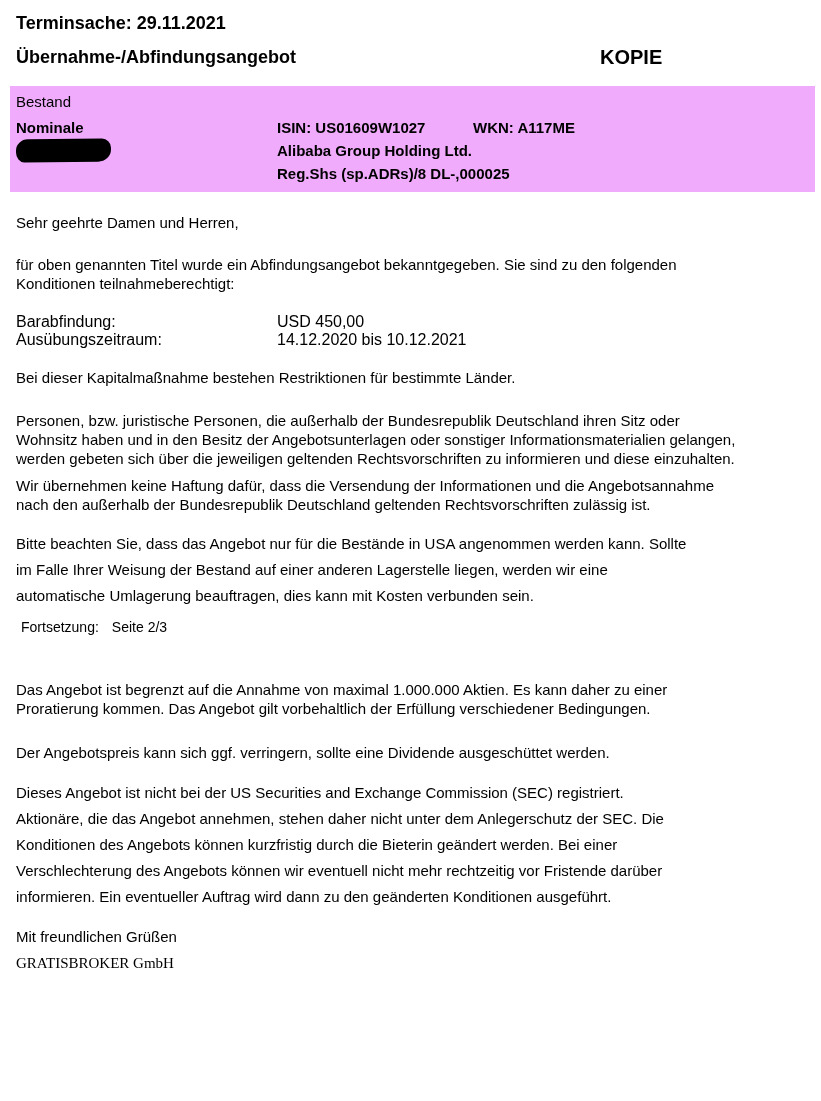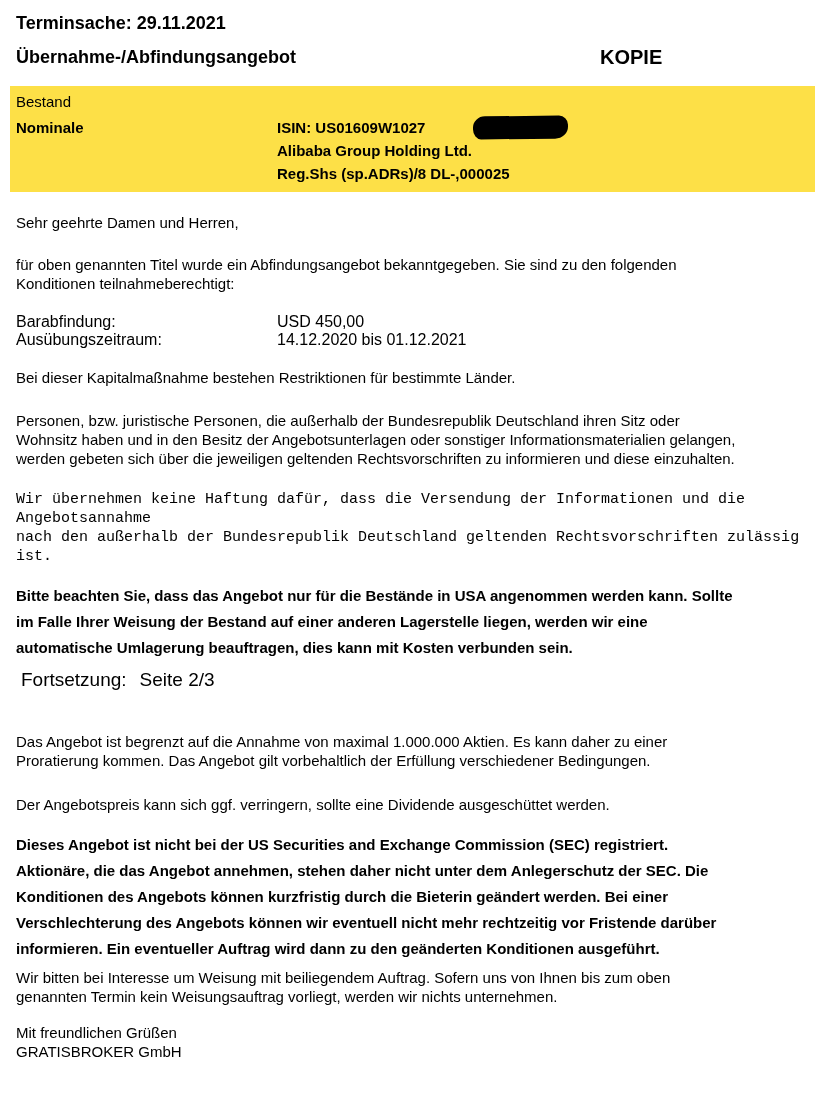--- a/index.html
+++ b/index.html
@@ -31,21 +31,21 @@
   .kopie {
     position: absolute; left: 584px; top: 0;
     font-size: 20px; font-weight: 700;
   }
 
   
   .position-box {
     margin-top: 18px;
     margin-left: -6px;
     width: 805px;
-    background: #fde047;
+    background: #f0abfc;
     padding: 4px 0 7px 6px;
     font-size: 15px;
   }
   .bestand-row { line-height: 23px; margin-bottom: 3px; font-weight: 400; }
   .pos-grid {
     display: grid;
     grid-template-columns: 261px 196px auto;
     line-height: 23px;
   }
   .pos-grid .b { font-weight: 700; }
@@ -64,76 +64,77 @@
 
   .conditions {
     margin-top: 20px;
     display: grid;
     grid-template-columns: 261px auto;
     font-size: 16px; line-height: 18px;
   }
 
   .p-bei { margin-top: 19px; }
   .p-personen { margin-top: 24px; }
-  .p-haftung { margin-top: 22px; font-family: Liberation Mono, monospace; }
+  .p-haftung { margin-top: 8px; }
   .p-unterstellen { margin-top: 20px; }
   .p-bitte { margin-top: 17px; }
-  .bold-para { font-weight: 700; line-height: 26px; }
+  .bold-para { font-weight: 400; line-height: 26px; }
 
   .continuation {
     margin-top: 9px;
     padding-left: 5px;
-    font-size: 19px; line-height: 19px;
+    font-size: 14px; line-height: 19px;
   }
   .continuation .cont-page { margin-left: 13px; }
 
   .p-begrenzt { margin-top: 43px; }
   .p-preis { margin-top: 25px; }
   .p-sec { margin-top: 18px; }
   .p-weisung { margin-top: 6px; }
   .closing { margin-top: 17px; }
-  .signature { margin-top: 0; }
+  .signature { margin-top: 8px; font-family: Liberation Serif, serif; }
 </style>
 </head>
 <body>
 
 <div class="page">
 
   <div class="terminsache">Terminsache: 29.11.2021</div>
   <div class="title-row">
     <span class="doc-title">Übernahme-/Abfindungsangebot</span>
     <span class="kopie">KOPIE</span>
   </div>
 
   <div class="position-box">
     <div class="bestand-row">Bestand</div>
     <div class="pos-grid">
       <div class="b">Nominale</div>
       <div class="b">ISIN: US01609W1027</div>
+      <div class="b">WKN: A117ME</div>
 
       <div>
         <div class="redaction"></div>
       </div>
       <div class="b span2">Alibaba Group Holding Ltd.</div>
 
       <div></div>
       <div class="b span2">Reg.Shs (sp.ADRs)/8 DL-,000025</div>
     </div>
   </div>
 
   <p class="body-text salutation">Sehr geehrte Damen und Herren,</p>
 
   <p class="body-text intro">für oben genannten Titel wurde ein Abfindungsangebot bekanntgegeben. Sie sind zu den folgenden
 Konditionen teilnahmeberechtigt:</p>
 
   <div class="conditions">
     <div>Barabfindung:</div>
     <div>USD 450,00</div>
     <div>Ausübungszeitraum:</div>
-    <div>14.12.2020 bis 01.12.2021</div>
+    <div>14.12.2020 bis 10.12.2021</div>
   </div>
 
   <p class="body-text p-bei">Bei dieser Kapitalmaßnahme bestehen Restriktionen für bestimmte Länder.</p>
 
   <p class="body-text p-personen">Personen, bzw. juristische Personen, die außerhalb der Bundesrepublik Deutschland ihren Sitz oder
 Wohnsitz haben und in den Besitz der Angebotsunterlagen oder sonstiger Informationsmaterialien gelangen,
 werden gebeten sich über die jeweiligen geltenden Rechtsvorschriften zu informieren und diese einzuhalten.</p>
 
   <p class="body-text p-haftung">Wir übernehmen keine Haftung dafür, dass die Versendung der Informationen und die Angebotsannahme
 nach den außerhalb der Bundesrepublik Deutschland geltenden Rechtsvorschriften zulässig ist.</p>
@@ -151,20 +152,18 @@
 Proratierung kommen. Das Angebot gilt vorbehaltlich der Erfüllung verschiedener Bedingungen.</p>
 
   <p class="body-text p-preis">Der Angebotspreis kann sich ggf. verringern, sollte eine Dividende ausgeschüttet werden.</p>
 
   <p class="body-text bold-para p-sec">Dieses Angebot ist nicht bei der US Securities and Exchange Commission (SEC) registriert.
 Aktionäre, die das Angebot annehmen, stehen daher nicht unter dem Anlegerschutz der SEC. Die
 Konditionen des Angebots können kurzfristig durch die Bieterin geändert werden. Bei einer
 Verschlechterung des Angebots können wir eventuell nicht mehr rechtzeitig vor Fristende darüber
 informieren. Ein eventueller Auftrag wird dann zu den geänderten Konditionen ausgeführt.</p>
 
-  <p class="body-text p-weisung">Wir bitten bei Interesse um Weisung mit beiliegendem Auftrag. Sofern uns von Ihnen bis zum oben
-genannten Termin kein Weisungsauftrag vorliegt, werden wir nichts unternehmen.</p>
 
   <p class="body-text closing">Mit freundlichen Grüßen</p>
 
   <p class="body-text signature">GRATISBROKER GmbH</p>
 
 </div>
 
 </body></html>

